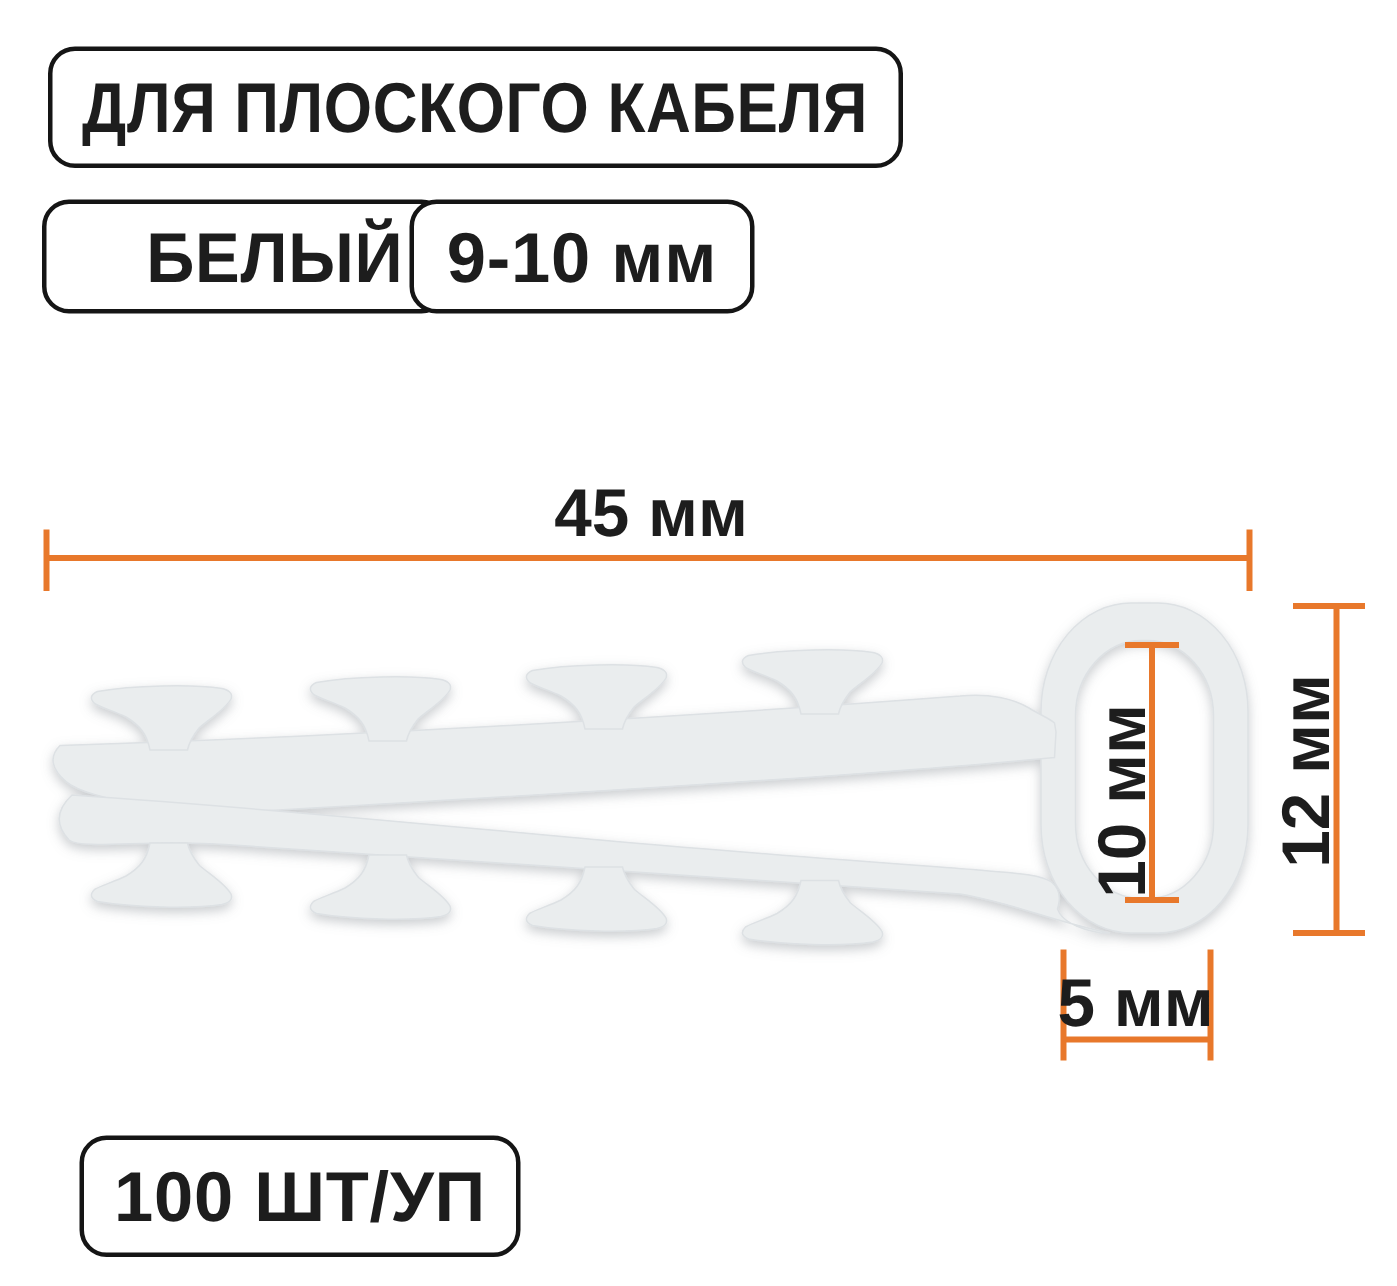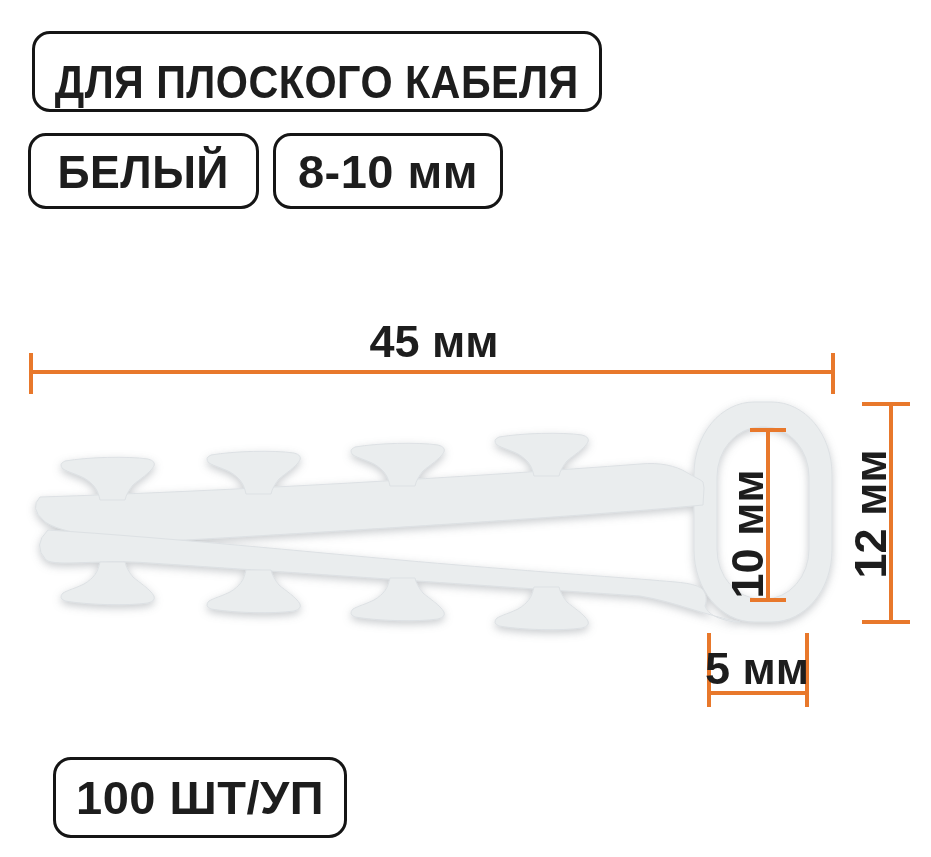--- a/index.html
+++ b/index.html
@@ -14,23 +14,23 @@
     position:absolute;
     border:3.5px solid #151515;
     border-radius:18px;
     background:#ffffff;
     display:flex;align-items:center;justify-content:center;
     color:#1d1d1d;
     font-weight:700;
     white-space:nowrap;
   }
   .badge span{display:block;font-size:47px;letter-spacing:0.5px;}
-  .badge-type{left:32px;top:31px;width:564px;height:75px;align-items:flex-end;}
+  .badge-type{left:32px;top:31px;width:564px;height:75px;}
   .badge-type span{transform:scaleX(0.88);}
-  .badge-color{left:28px;top:133px;width:225px;height:70px;}
+  .badge-color{left:28px;top:133px;width:225px;height:70px;padding-left:40px;}
   .badge-color span{transform:scaleX(0.95);}
   .badge-size{left:273px;top:133px;width:224px;height:70px;}
   .badge-pack{left:30px;top:757px;width:288px;height:75px;margin-left:23px;}
   svg.drawing{position:absolute;left:0;top:0;}
   .dim-line{stroke:#E8782B;stroke-width:4;stroke-linecap:butt;fill:none;}
   text.dim-label{
     font-family:"Liberation Sans", sans-serif;
     font-size:45px;font-weight:700;fill:#1d1d1d;
   }
   .clamp path{fill:#eaedee;stroke:#dde1e4;stroke-width:1;}
@@ -40,21 +40,21 @@
 
 <div class="canvas">
 
   <div class="badge badge-type">
     <span>ДЛЯ ПЛОСКОГО КАБЕЛЯ</span>
   </div>
   <div class="badge badge-color">
     <span>БЕЛЫЙ</span>
   </div>
   <div class="badge badge-size">
-    <span>8-10 мм</span>
+    <span>9-10 мм</span>
   </div>
 
   <svg class="drawing" width="931" height="857" viewBox="0 0 931 857">
     <defs>
       <filter id="soft" x="-20%" y="-20%" width="140%" height="140%">
         <feDropShadow dx="0" dy="3" stdDeviation="4" flood-color="#8a9096" flood-opacity="0.45"></feDropShadow>
       </filter>
     </defs>
 
     <g class="clamp" filter="url(#soft)">

